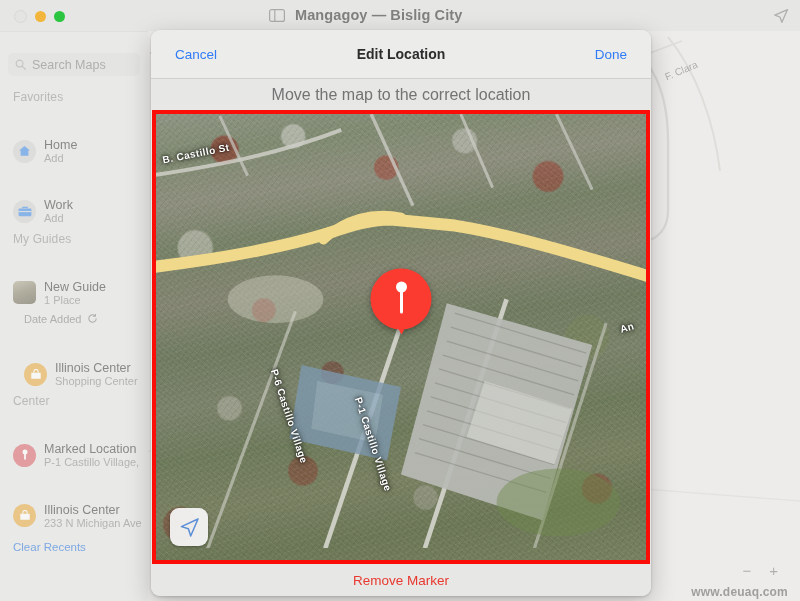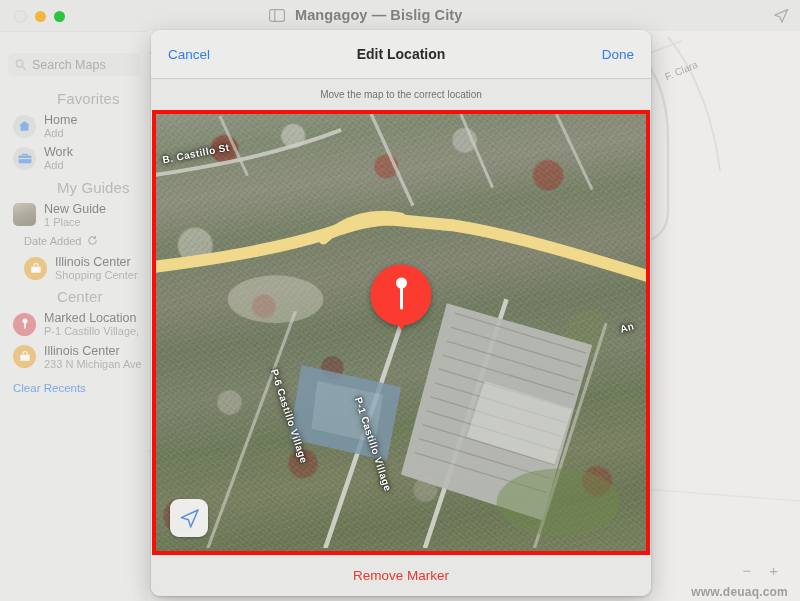--- a/index.html
+++ b/index.html
@@ -116,31 +116,31 @@
     width: 11px; height: 11px;
     margin-right: 6px;
     opacity: .55;
     flex: none;
   }
   .search-box .ph {
     font-size: 12.5px;
     color: #8b8b8b;
   }
   .sec-header {
-    font-size: 15px;
+    font-size: 12px;
     color: #9c9c9c;
     padding: 4px 0 3px 13px;
     letter-spacing: .1px;
-    margin-left: 44px;
   }
   .row {
     display: flex;
     align-items: center;
     padding: 3px 6px 3px 13px;
     gap: 8px;
+    margin-top: 28px;
   }
   .row .avatar {
     width: 23px; height: 23px;
     border-radius: 50%;
     background: #d5d5d3;
     flex: none;
     display: flex;
     align-items: center;
     justify-content: center;
     overflow: hidden;
@@ -233,21 +233,21 @@
     display: flex;
     flex-direction: column;
   }
   .sheet-head {
     height: 49px;
     flex: none;
     background: #ececea;
     border-bottom: 1px solid #cfcfcd;
     display: flex;
     align-items: center;
-    padding: 0 17px;
+    padding: 0 24px;
     box-sizing: border-box;
     position: relative;
   }
   .sheet-head .btn-txt {
     font-size: 13.5px;
     color: #2f7cf6;
   }
   .sheet-head .btn-txt.right { margin-left: auto; }
   .sheet-title {
     position: absolute;
@@ -257,35 +257,35 @@
     font-weight: bold;
     color: #2d2d2d;
     pointer-events: none;
   }
   .sheet-sub {
     height: 31px;
     flex: none;
     display: flex;
     align-items: center;
     justify-content: center;
-    font-size: 10px;
+    font-size: 16px;
     color: #737373;
     background: #e7e7e5;
   }
   .sheet-mapwrap {
     flex: 1 1 auto;
     margin: 0 1px;
     border: 4px solid #fb0d08;
     box-sizing: border-box;
     position: relative;
     overflow: hidden;
     background: #5d6b4e;
   }
   .sheet-foot {
-    height: 41px;
+    height: 32px;
     flex: none;
     display: flex;
     align-items: center;
     justify-content: center;
     background: #e7e7e5;
   }
   .sheet-foot .danger {
     font-size: 13.5px;
     color: #e8382f;
   }

